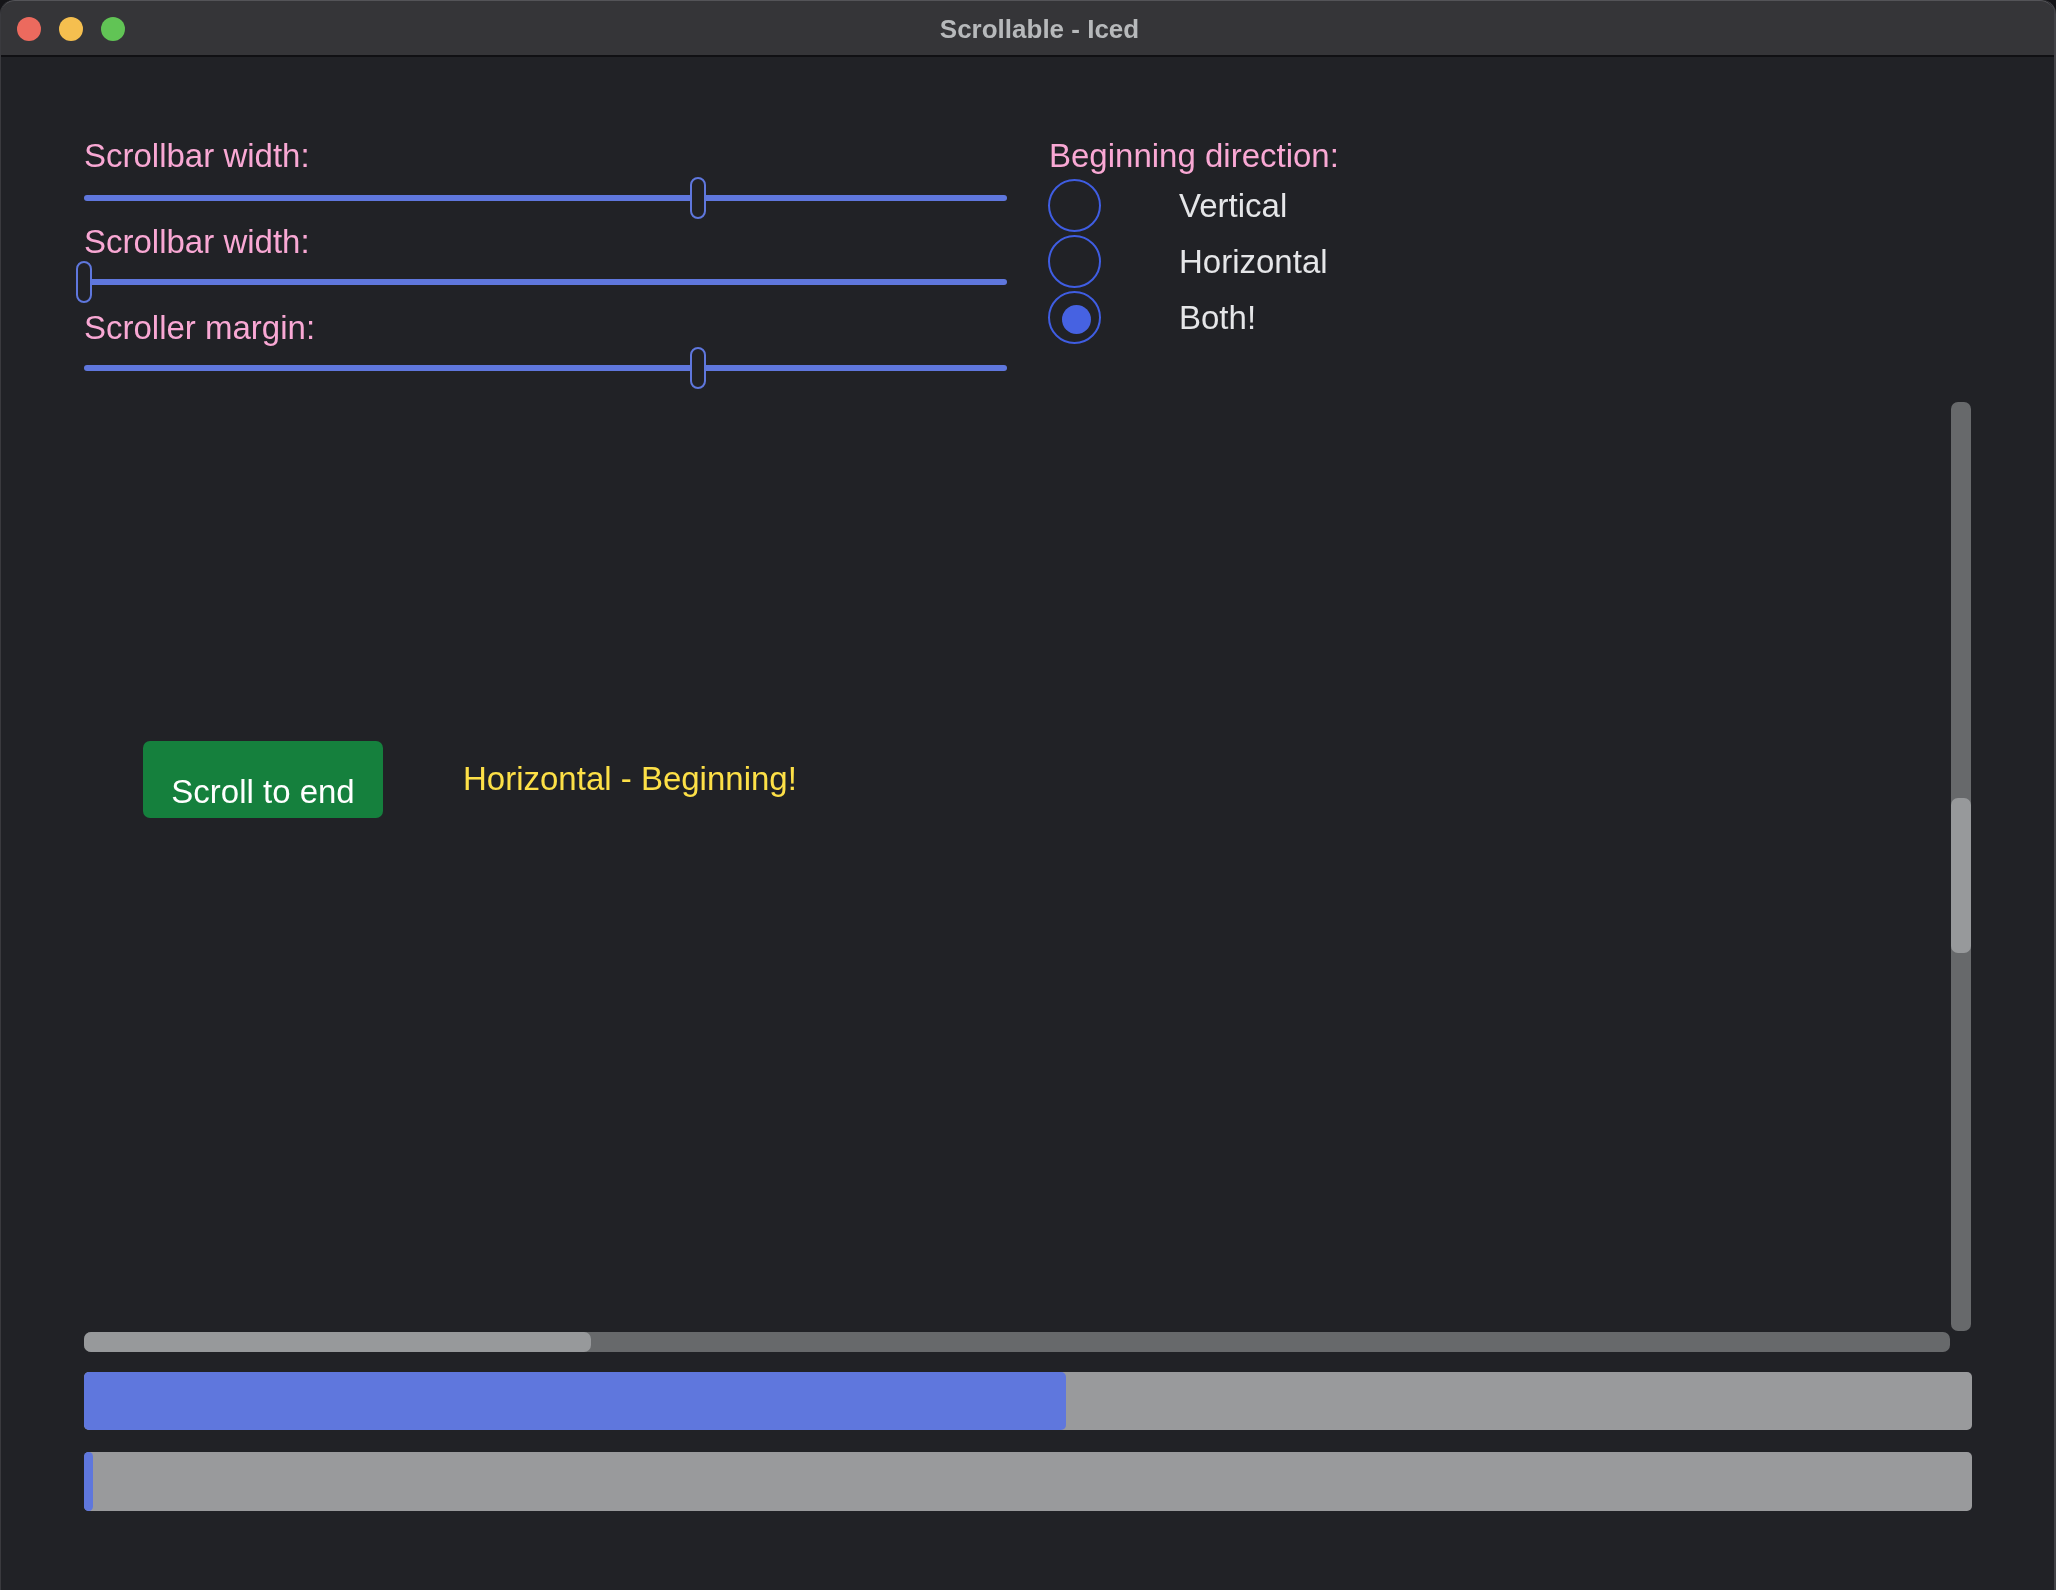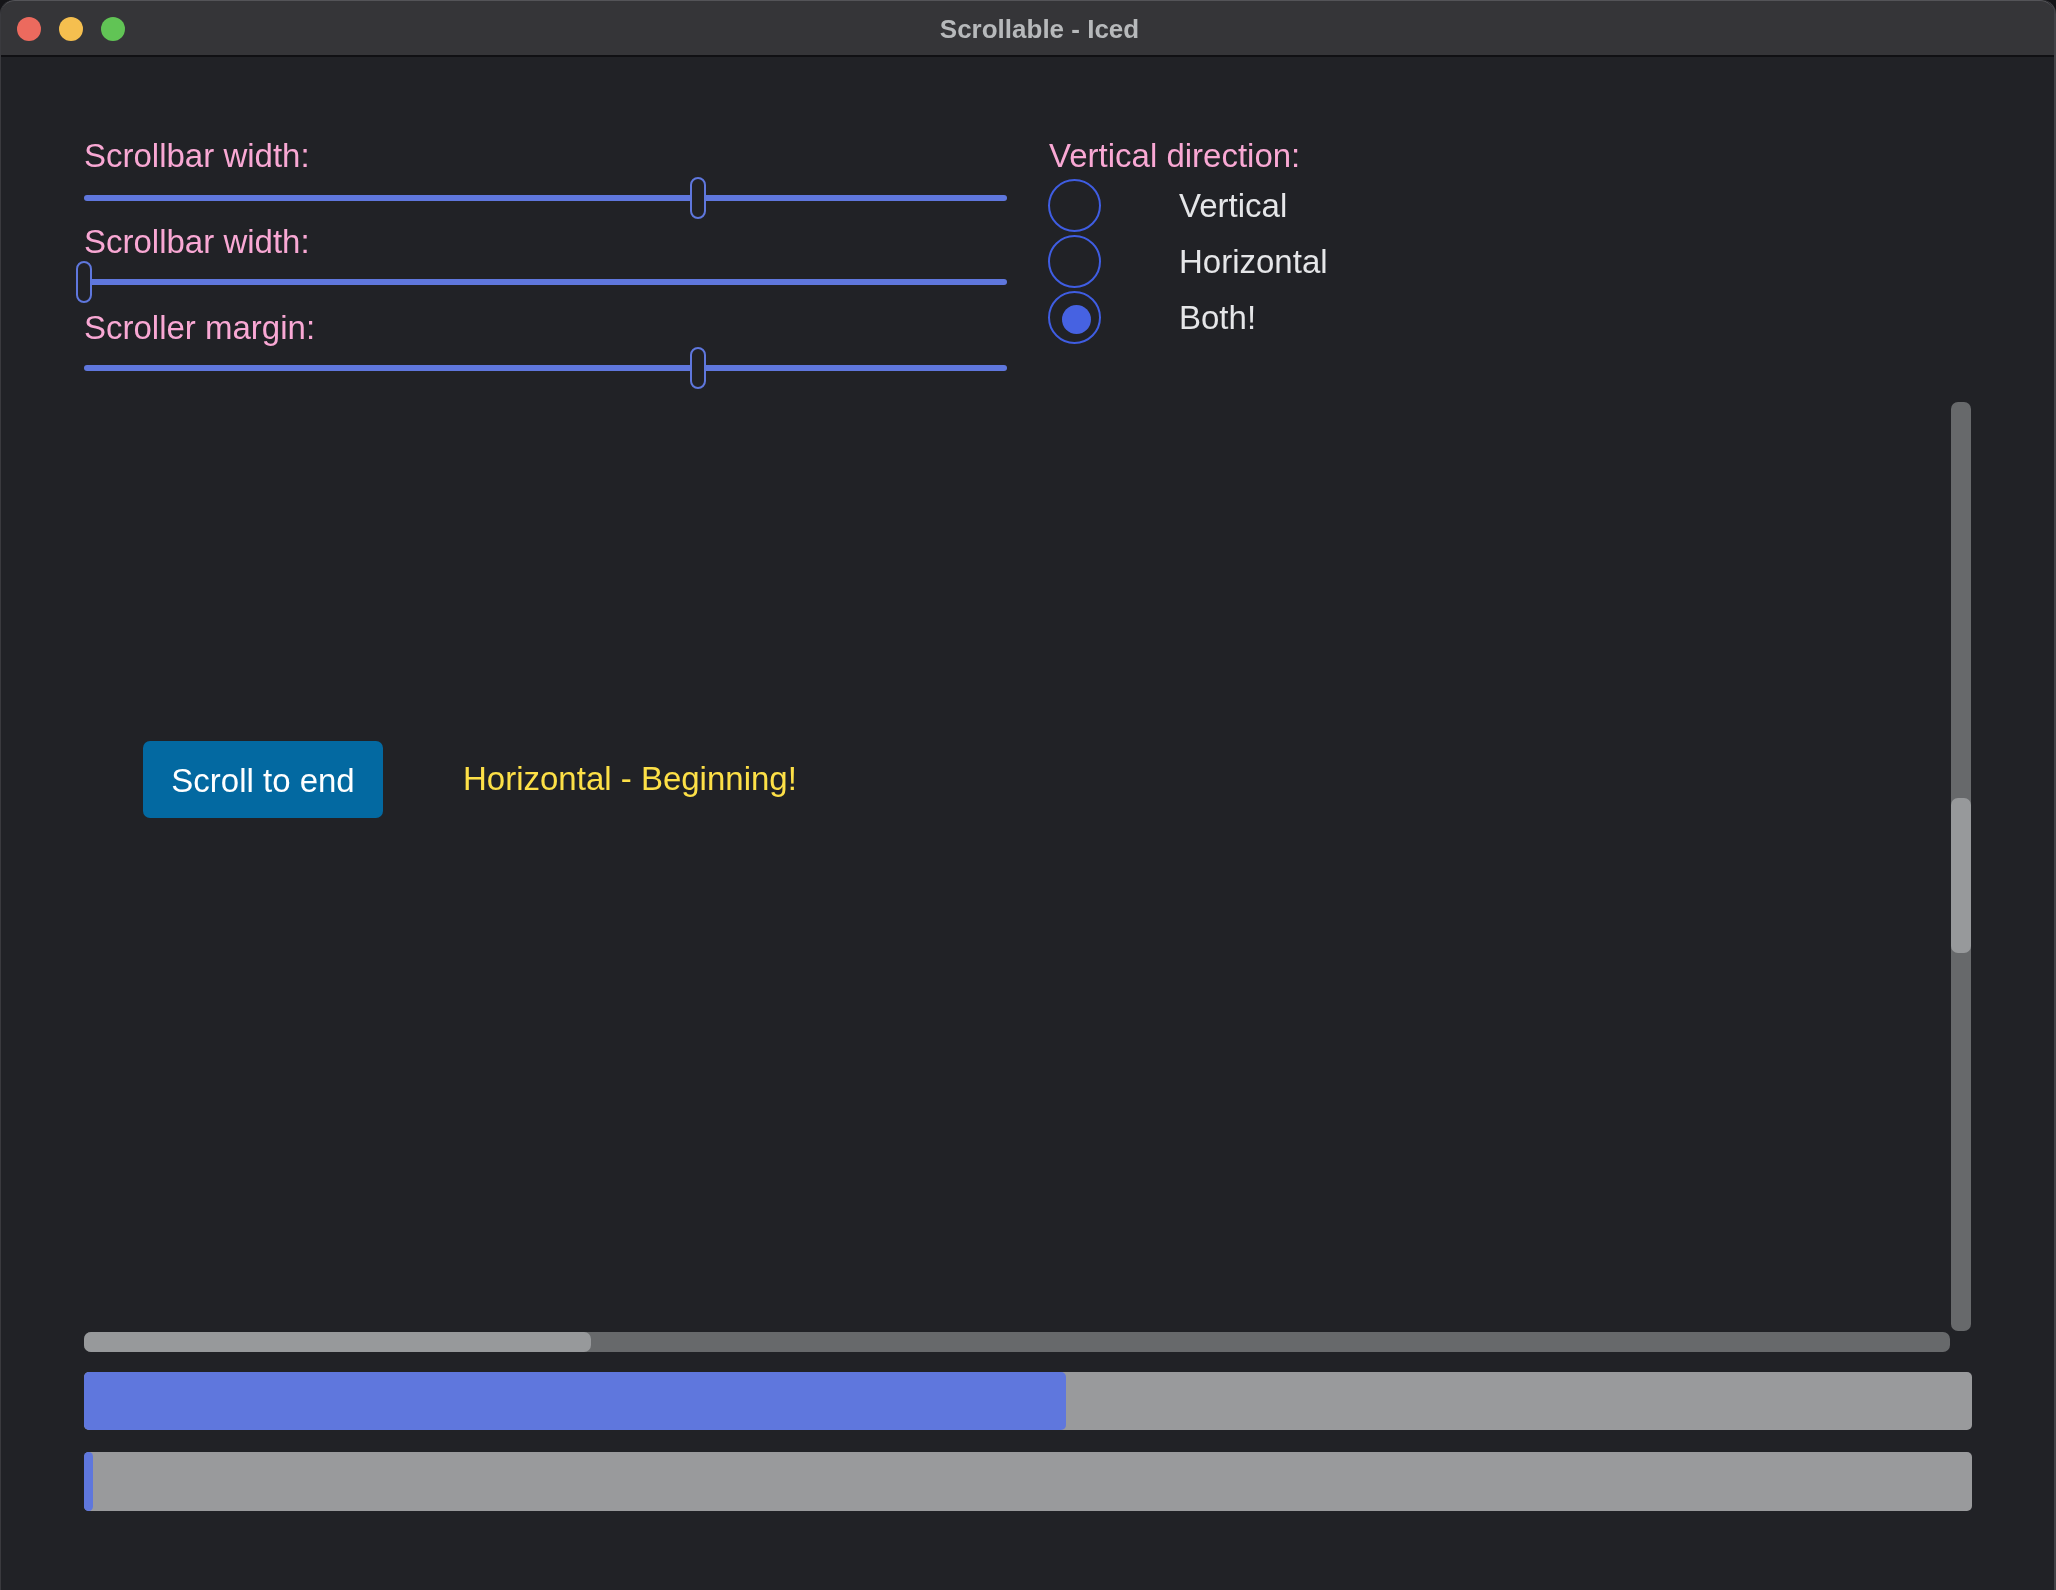--- a/index.html
+++ b/index.html
@@ -42,22 +42,22 @@
     position:absolute;left:0;top:0;width:53px;height:53px;border-radius:50%;
     border:2.5px solid #3f5de2;background:transparent;
   }
   .radio-dot{
     position:absolute;left:12px;top:12px;width:29px;height:29px;border-radius:50%;background:#4662e2;
   }
   .radio-label{position:absolute;left:84px;top:7px;font-size:33px;line-height:40px;color:#e5e6e8;white-space:nowrap;margin-left:47px;}
 
   .btn{
     position:absolute;left:142px;top:741px;width:240px;height:77px;
-    background:#0369a1;border:none;border-radius:7px;
-    color:#ffffff;font-size:33px;line-height:77px;text-align:center;padding:1px;
+    background:#15803d;border:none;border-radius:7px;
+    color:#ffffff;font-size:33px;line-height:77px;text-align:center;padding:12px;
   }
 
   .vscrollbar{
     position:absolute;left:1950px;top:402px;width:20px;height:929px;
     background:#67696b;border-radius:7px;
   }
   .vscrollbar .thumb{
     position:absolute;left:0;width:20px;background:#97999b;border-radius:7px;
   }
   .hscrollbar{
@@ -99,21 +99,21 @@
     <div class="track"></div>
     <div class="handle" style="left: 0%;"></div>
   </div>
 
   <div class="label" style="left:83px;top:308px;">Scroller margin:</div>
   <div class="slider" style="top:344px;">
     <div class="track"></div>
     <div class="handle" style="left: 66.5%;"></div>
   </div>
 
-  <div class="label" style="left:1048px;top:136px;">Vertical direction:</div>
+  <div class="label" style="left:1048px;top:136px;">Beginning direction:</div>
 
   <div class="radio-row" style="top:179px;">
     <div class="radio-circle">
       
     </div>
     <div class="radio-label">Vertical</div>
   </div>
 
   <div class="radio-row" style="top:235px;">
     <div class="radio-circle">

